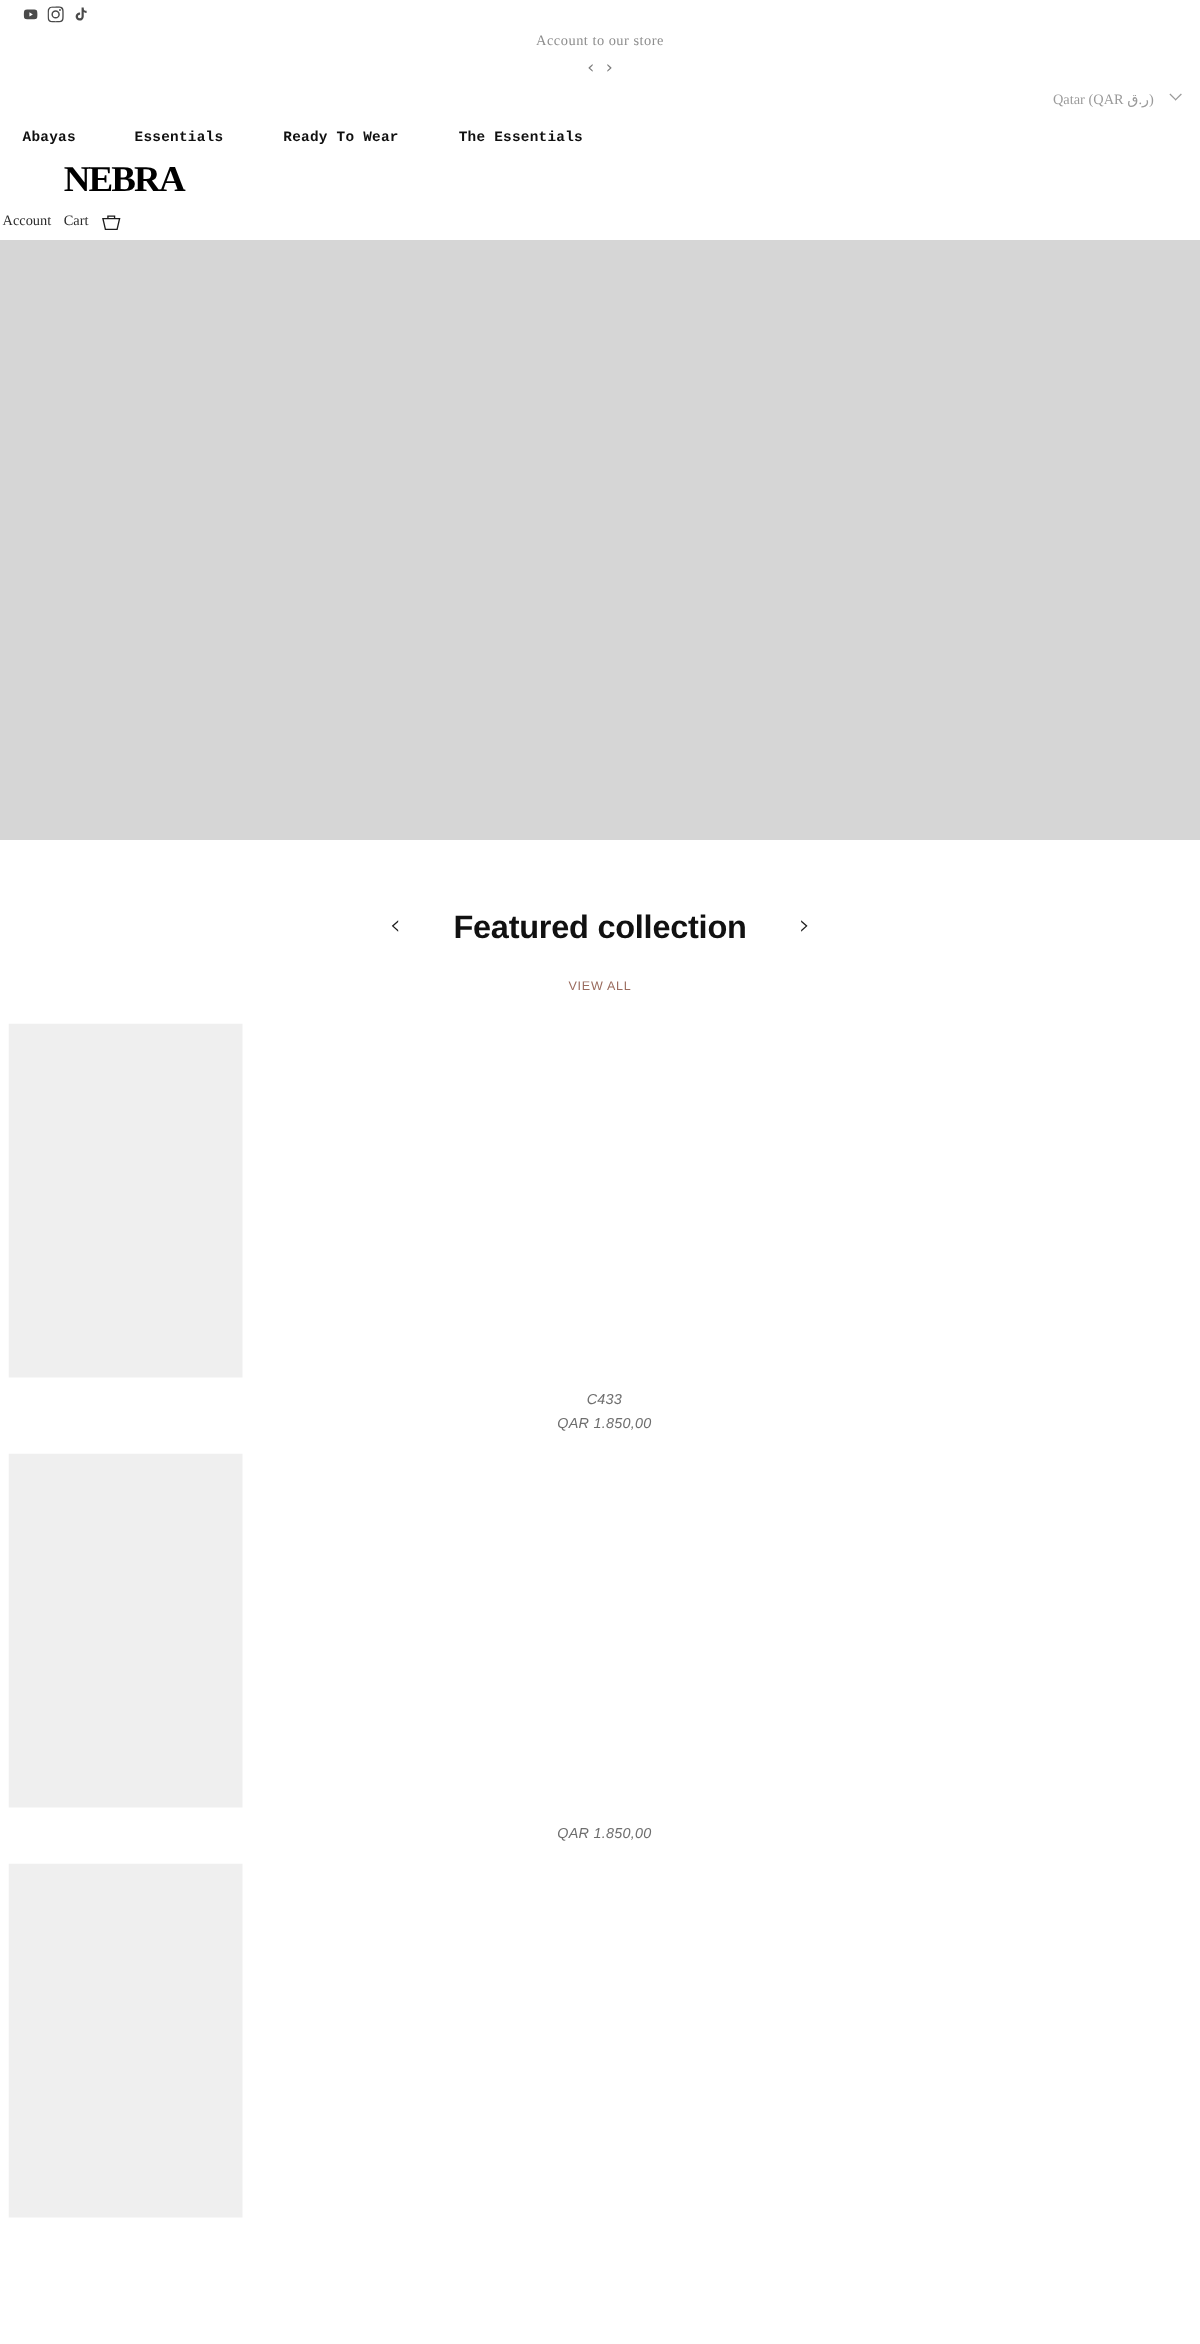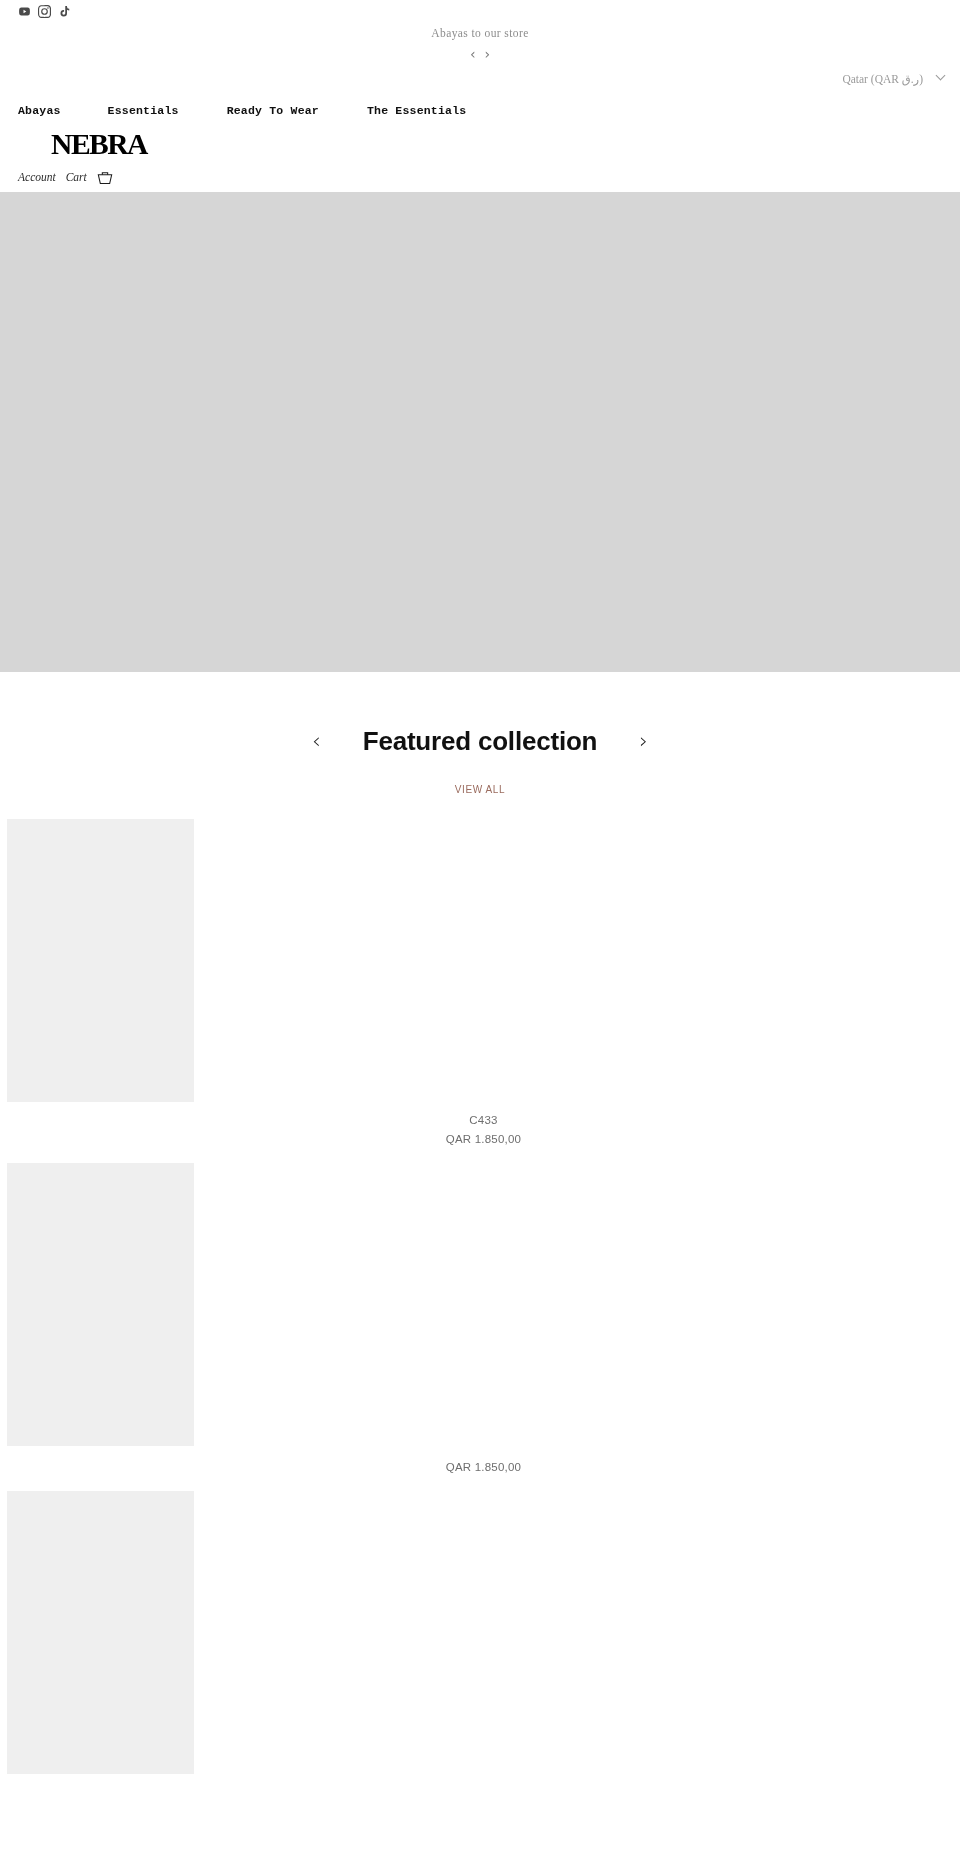--- a/index.html
+++ b/index.html
@@ -121,23 +121,22 @@
     line-height: 1;
     transform: scaleX(1.02);
     cursor: pointer;
   }
 
   
   .account-row {
     height: 30px;
     display: flex;
     align-items: center;
-    padding-left: 18px;
+    padding-left: 2px;
     gap: 10px;
-    font-style: italic;
   }
   .account-link, .cart-link {
     font-family: "Liberation Serif", serif;
     font-size: 11.5px;
     color: #2b2b2b;
     cursor: pointer;
   }
   .cart-icon {
     width: 16px; height: 15px;
     display: inline-block;
@@ -192,21 +191,21 @@
     color: #9a6b5e;
     text-underline-offset: 2px;
     cursor: pointer;
   }
 
   
   .product-grid {
     margin-top: 22px;
     padding-left: 7px;
   }
-  .product-card { margin-bottom: 16px; }
+  .product-card { margin-bottom: 16px; font-style: italic; }
   .product-image {
     width: 187px;
     height: 283px;
     background: #efefef;
     cursor: pointer;
   }
   .product-info { padding-top: 10px; }
   .product-title {
     font-size: 11.5px;
     color: #6e6e6e;
@@ -239,21 +238,21 @@
       </svg>
   </a>
   <a class="social-icon">
     <svg viewBox="0 0 24 24">
         <path d="M16.6 2h-3.2v13.1a2.7 2.7 0 1 1-2.2-2.6V9.2a6 6 0 1 0 5.4 5.9V8.6a7.1 7.1 0 0 0 4.2 1.4V6.8a4 4 0 0 1-4.2-4.2V2z"></path>
       </svg>
   </a>
 </div>
 
 <div class="announcement">
-  <div class="announcement-text">Abayas to our store</div>
+  <div class="announcement-text">Account to our store</div>
   <div class="announcement-arrows">
     <button class="ann-arrow">‹</button>
     <button class="ann-arrow">›</button>
   </div>
 </div>
 
 <div class="currency-row">
   <div class="currency-selector">
     <span>Qatar (QAR ر.ق)</span>
     <span class="chev-down"></span>

